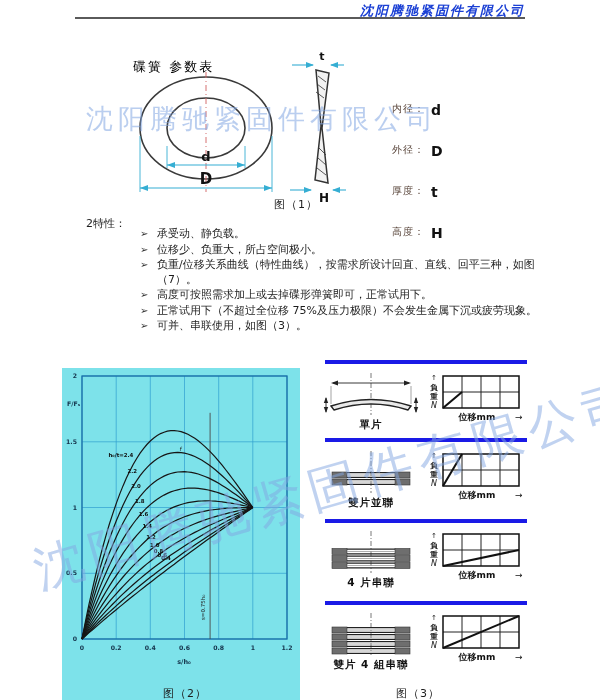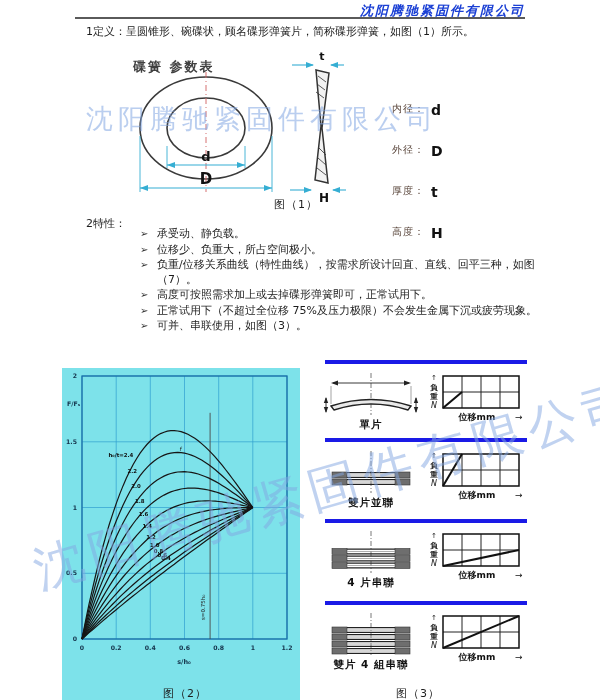--- a/index.html
+++ b/index.html
@@ -2,21 +2,21 @@
 <html><head>
 <meta charset="utf-8">
 <style>
   html,body{margin:0;padding:0;background:#e8e8e8;font-family:"DejaVu Sans",sans-serif;}
   .page{position:relative;width:600px;height:700px;background:#ffffff;overflow:hidden;margin:0 auto;
         color:#222;}
   .company{position:absolute;top:2px;left:300px;width:225px;text-align:right;
            color:#1a3fd4;font-size:13px;font-weight:bold;font-style:italic;letter-spacing:2px;}
   .header-rule{position:absolute;top:17px;left:75px;width:450px;height:2px;background:#5a5a5a;}
   .definition{position:absolute;top:24px;left:86px;width:445px;font-size:11px;line-height:15px;color:#1c1c1c;}
-  .fig1-title{position:absolute;top:58px;left:133px;font-size:13px;font-weight:bold;color:#404040;letter-spacing:2px;text-align:center;}
+  .fig1-title{position:absolute;top:58px;left:133px;font-size:13px;font-weight:normal;color:#000000;letter-spacing:2px;text-align:center;}
   .fig1-ring{position:absolute;top:66px;left:118px;}
   .fig1-side{position:absolute;top:52px;left:286px;}
   .fig1-params{position:absolute;top:82px;left:392px;}
   .param-row{height:21px;display:flex;align-items:flex-start;margin-top:20px;}
   .param-label{font-size:10px;color:#5a463c;letter-spacing:1px;}
   .param-value{font-size:14px;font-weight:bold;color:#111;margin-left:6px;}
   .caption{position:absolute;font-size:11px;color:#1c1c1c;letter-spacing:1px;}
   .cap1{top:197px;left:274px;}
   .cap2{top:686px;left:163px;}
   .cap3{top:686px;left:396px;}
@@ -38,21 +38,20 @@
        transform-origin:left top;color:rgba(130,165,225,0.5);}
 </style>
 </head>
 <body>
 
 <div class="page">
 
   <div class="company">沈阳腾驰紧固件有限公司</div>
   <div class="header-rule"></div>
 
-  <div class="definition">1定义：呈圆锥形、碗碟状，顾名碟形弹簧片，简称碟形弹簧，如图（1）所示。</div>
 
   <div class="fig1-title">碟簧 参数表</div>
 
   <div class="fig1-ring">
     <svg width="180" height="132" viewBox="0 0 180 132">
       <ellipse cx="88" cy="62" rx="66" ry="51" fill="none" stroke="#3a3a3a" stroke-width="1.6"></ellipse>
       <ellipse cx="88" cy="62" rx="39" ry="30" fill="none" stroke="#3a3a3a" stroke-width="1.6"></ellipse>
       <line x1="88" y1="6" x2="88" y2="126" stroke="#d06060" stroke-width="0.9" stroke-dasharray="6,3,1,3"></line>
 
       <line x1="49" y1="80" x2="49" y2="102" stroke="#35aed3" stroke-width="0.9"></line>

